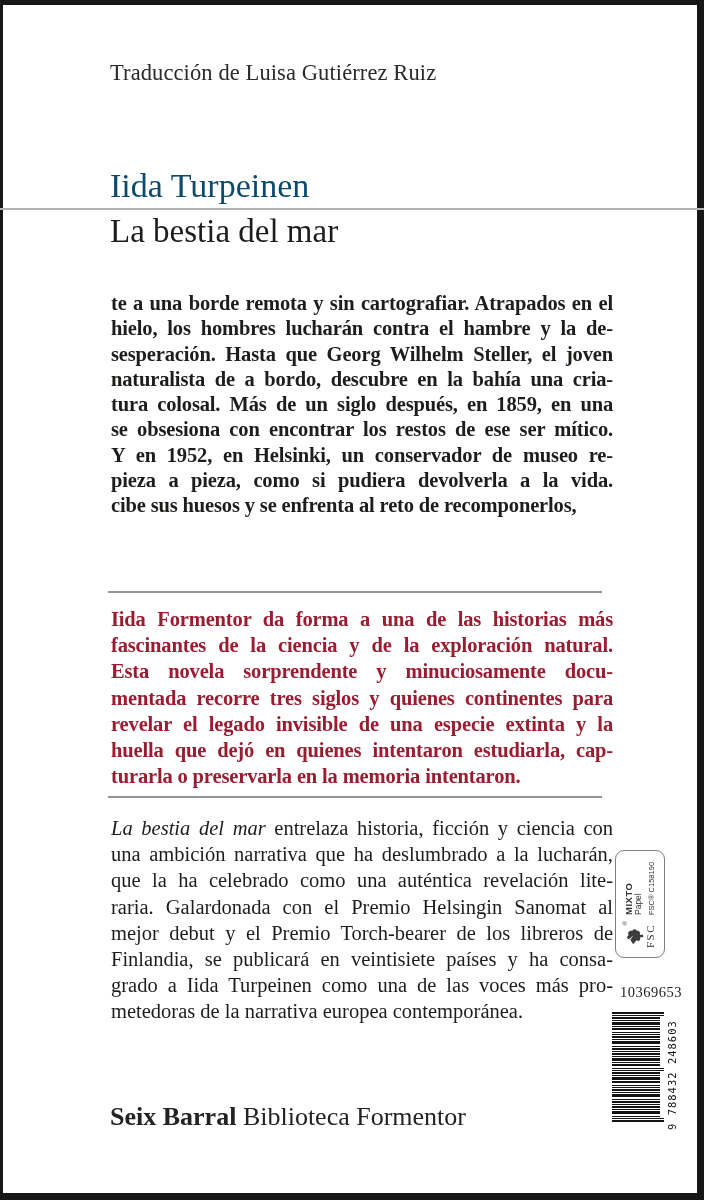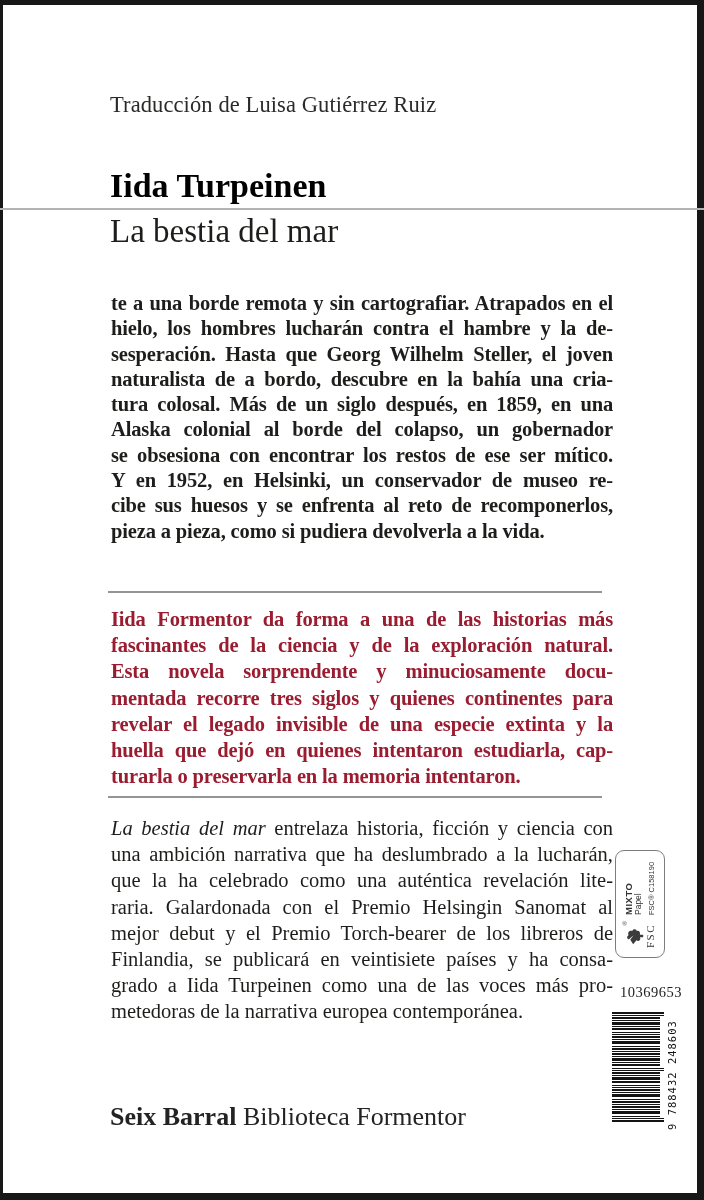--- a/index.html
+++ b/index.html
@@ -11,26 +11,26 @@
   }
   
   .edge{position:absolute;background:#171717;}
   .edge-top{left:0;top:0;width:704px;height:5px;}
   .edge-bottom{left:0;top:1193px;width:704px;height:7px;}
   .edge-left{left:0;top:0;width:3px;height:1200px;}
   .edge-right{left:697px;top:0;width:7px;height:1200px;}
 
   
   .translator{
-    position:absolute;left:110px;top:92px;font-size:22.5px;color:#2a2a28;
+    position:absolute;left:110px;top:60px;font-size:22.5px;color:#2a2a28;
     letter-spacing:0.1px;
   }
   .author{
-    position:absolute;left:110px;top:166px;font-size:34px;font-weight:700;
-    color:#000000;line-height:40px;z-index:2;
+    position:absolute;left:110px;top:166px;font-size:34px;font-weight:400;
+    color:#0c4a6e;line-height:40px;z-index:2;
   }
   .author-rule{
     position:absolute;left:0;top:208px;width:704px;height:2px;background:#b3b3b3;z-index:1;
   }
   .book-title{
     position:absolute;left:110px;top:211px;font-size:33px;line-height:40px;color:#1d1d1b;z-index:2;
   }
 
   
   .para{position:absolute;left:111px;width:502px;}
@@ -93,25 +93,24 @@
 <div class="author-rule"></div>
 <div class="author">Iida Turpeinen</div>
 <div class="book-title">La bestia del mar</div>
 
 <div class="para synopsis">
     <div class="jline">te a una borde remota y sin cartografiar. Atrapados en el</div>
     <div class="jline">hielo, los hombres lucharán contra el hambre y la de-</div>
     <div class="jline">sesperación. Hasta que Georg Wilhelm Steller, el joven</div>
     <div class="jline">naturalista de a bordo, descubre en la bahía una cria-</div>
     <div class="jline">tura colosal. Más de un siglo después, en 1859, en una</div>
-    <div class="jline">Alaska colonial al borde del colapso, un gobernador</div>
     <div class="jline">se obsesiona con encontrar los restos de ese ser mítico.</div>
     <div class="jline">Y en 1952, en Helsinki, un conservador de museo re-</div>
+    <div class="jline">pieza a pieza, como si pudiera devolverla a la vida.</div>
     <div class="jline">cibe sus huesos y se enfrenta al reto de recomponerlos,</div>
-    <div class="jline">pieza a pieza, como si pudiera devolverla a la vida.</div>
   </div>
 
 <div class="divider divider-1"></div>
 
 <div class="para blurb">
     <div class="jline">Iida Formentor da forma a una de las historias más</div>
     <div class="jline">fascinantes de la ciencia y de la exploración natural.</div>
     <div class="jline">Esta novela sorprendente y minuciosamente docu-</div>
     <div class="jline">mentada recorre tres siglos y quienes continentes para</div>
     <div class="jline">revelar el legado invisible de una especie extinta y la</div>

